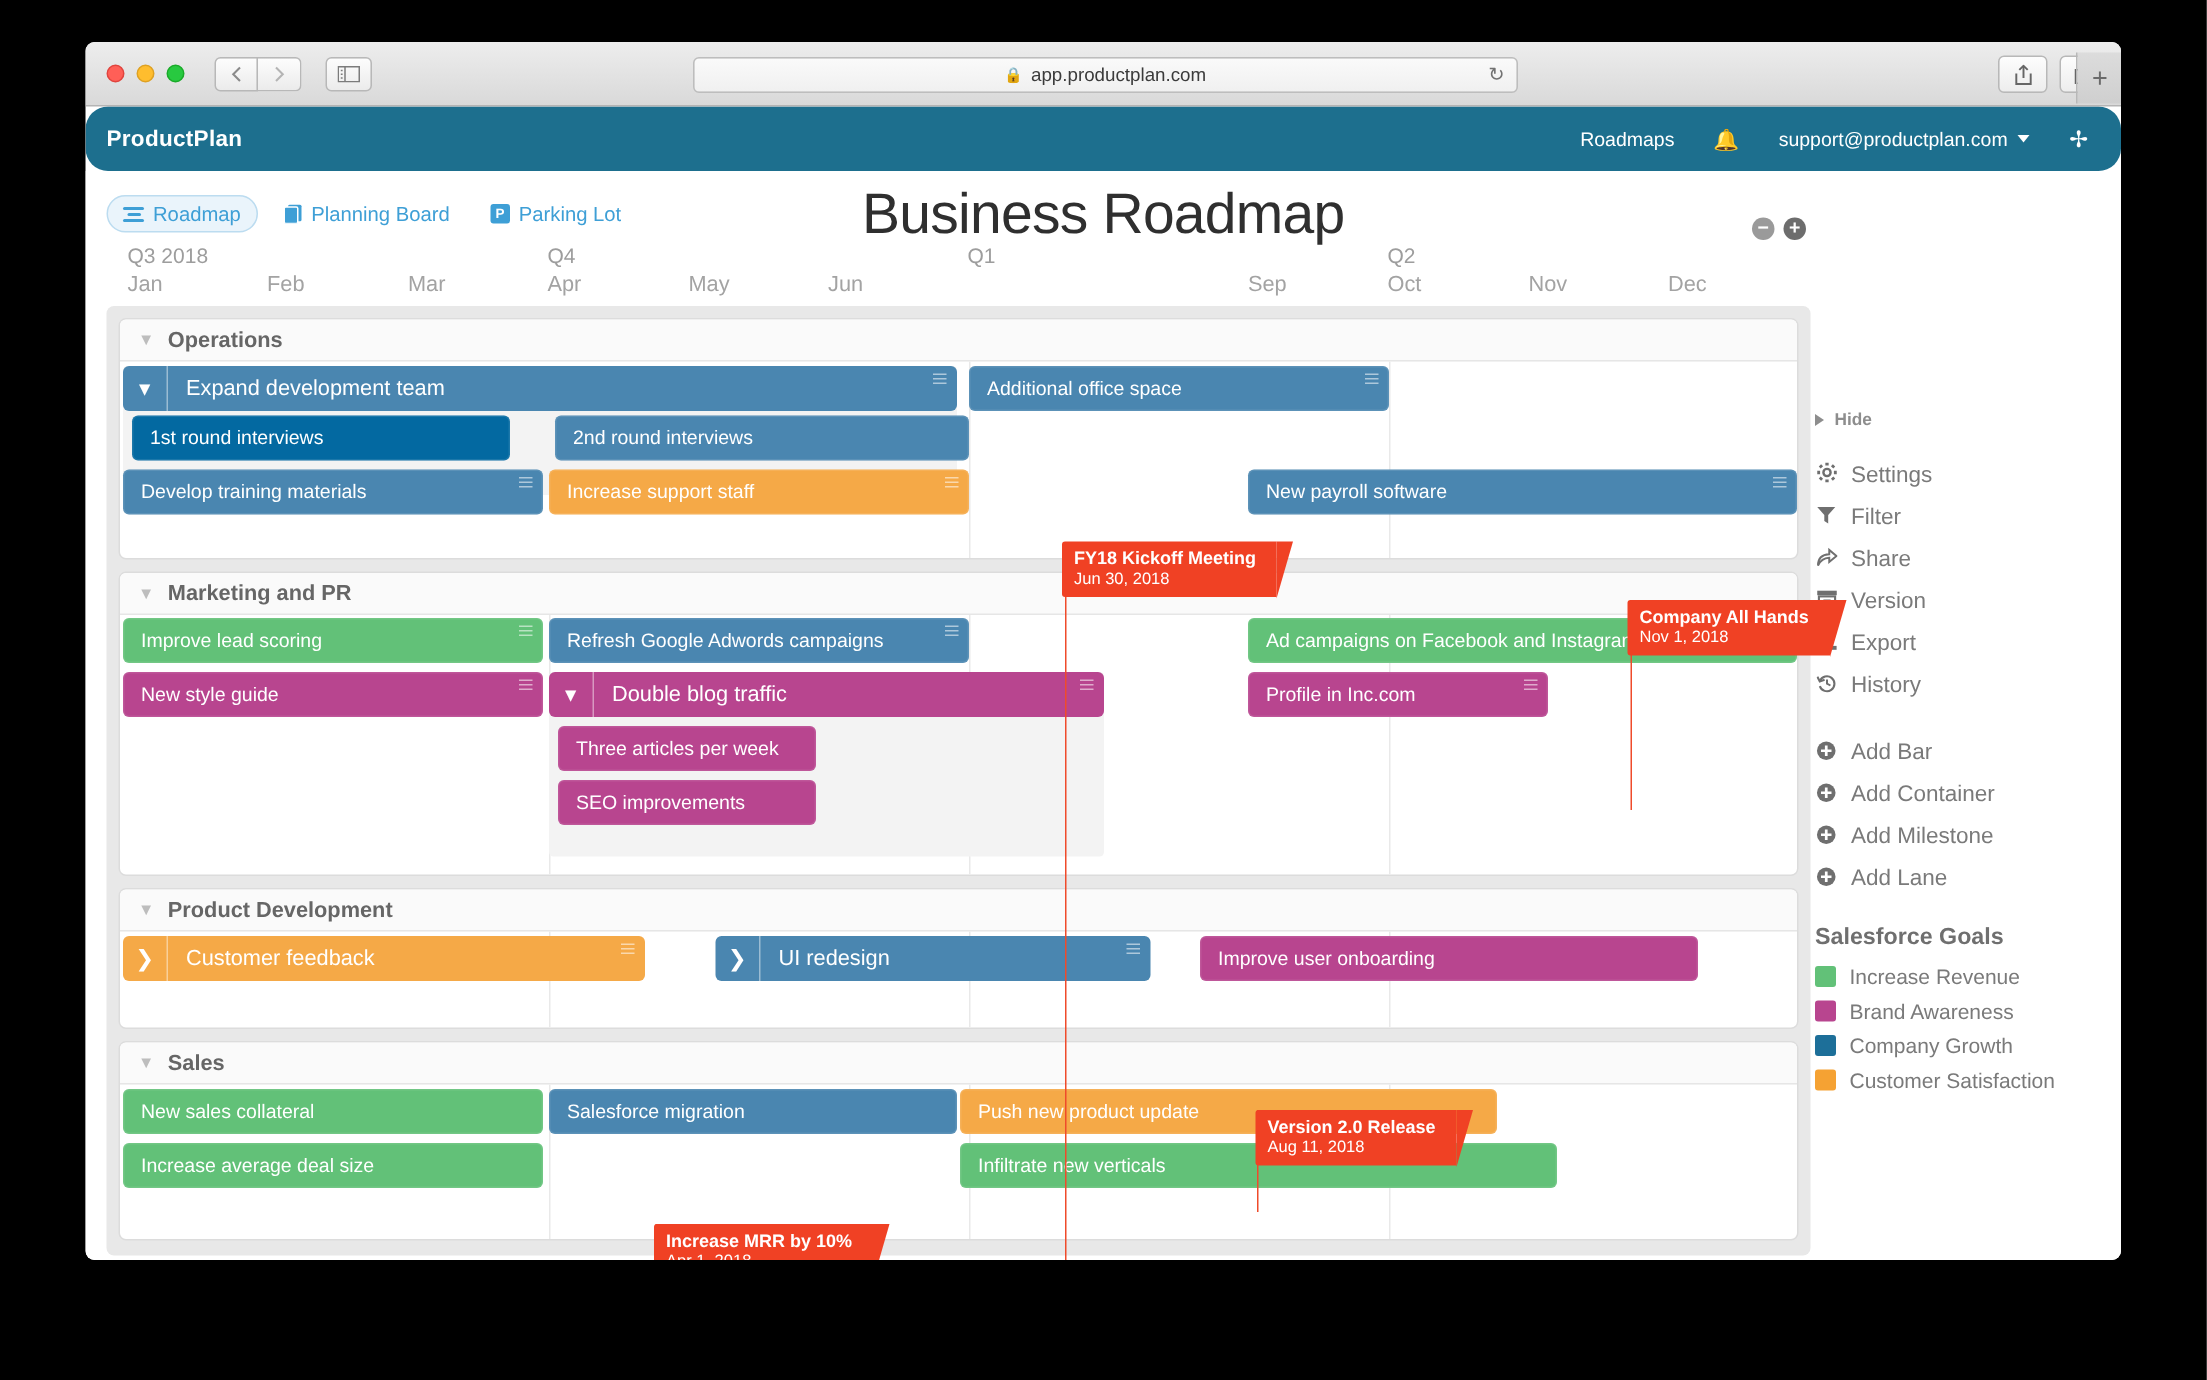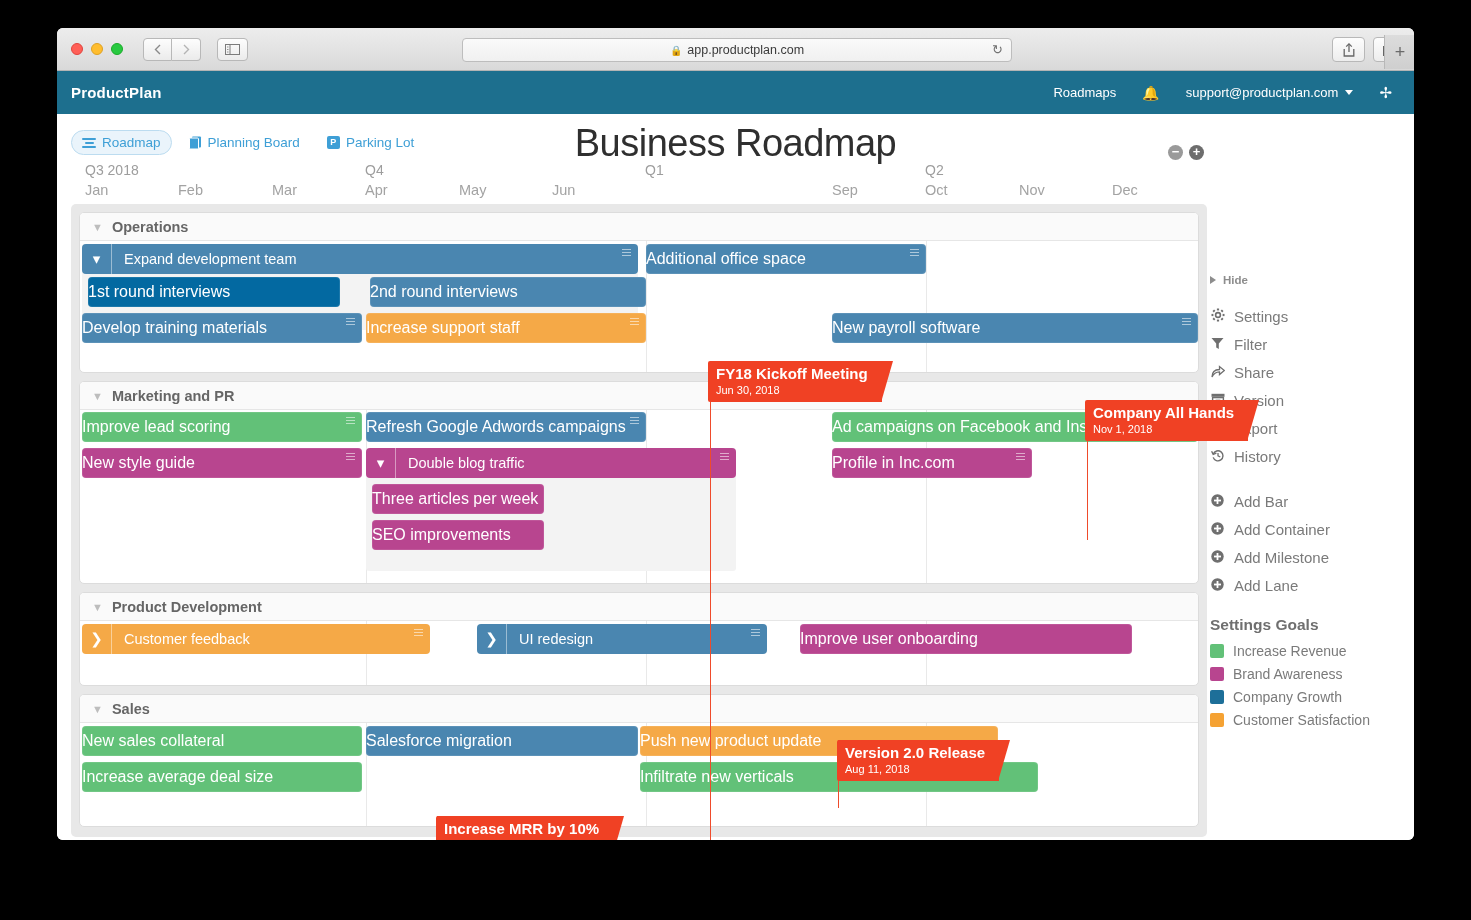--- a/index.html
+++ b/index.html
@@ -76,20 +76,21 @@
     color: #6a6a6a; font-size: 18px; font-weight: 300;
     position: absolute; right: -9px; top: -2px;
   }
 
   
   .appbar {
     height: 43px; background: #1d6f8e;
     display: flex; align-items: center;
     padding: 0 22px 0 14px;
     color: #fff;
+    border-radius: 15px;
   }
   .brand { font-size: 15px; font-weight: bold; letter-spacing: .2px; }
   .appbar-right { margin-left: auto; display: flex; align-items: center; gap: 26px; font-size: 13px; }
   .bell { font-size: 14px; }
   .useremail { display: flex; align-items: center; gap: 7px; }
   .caret-d { width:0;height:0;border-left:4px solid transparent;border-right:4px solid transparent;border-top:5px solid #fff; }
   .expandico { font-size: 15px; }
 
   
   .page { position: relative; height: 726px; background: #fff; }
@@ -157,22 +158,22 @@
   .chev { color: #bdbdbd; margin-right: 9px; font-size: 11px; }
   .lane-body { position: relative; }
 
   
   .qline { position: absolute; top: 0; bottom: 0; width: 1px; background: #e9e9e9; z-index: 0; }
 
   .bar {
     position: absolute;
     height: 30px; line-height: 30px;
     border-radius: 4px;
-    color: #fff; font-size: 16px;
-    padding-left: 0;
+    color: #fff; font-size: 13px;
+    padding-left: 12px;
     white-space: nowrap;
     overflow: hidden;
     z-index: 2;
     box-shadow: inset 0 0 0 1px rgba(255,255,255,0.10);
   }
   .bar .grip {
     position: absolute; right: 7px; top: 3px;
     width: 9px; opacity: .55;
   }
   .bar .grip i { display:block; height:1.5px; background:#fff; margin:1.5px 0; }
@@ -204,21 +205,21 @@
     padding: 4px 14px 4px 8px;
     border-radius: 2px 0 0 2px;
     line-height: 1.25;
   }
   .ms-flag:after {
     content: ""; position: absolute; right: -11px; top: 0;
     border-top: 0 solid transparent;
     border-bottom: 38px solid transparent;
     border-left: 11px solid #f04124;
   }
-  .ms-name { font-size: 15px; font-weight: bold; white-space: nowrap; }
+  .ms-name { font-size: 12px; font-weight: bold; white-space: nowrap; }
   .ms-date { font-size: 11px; white-space: nowrap; }
 
   
   .rside { position: absolute; right: 14px; top: 160px; width: 190px; }
   .hide-row { display: flex; align-items: center; gap: 7px; font-size: 11.5px; font-weight: bold; color: #8d8d8d; margin-bottom: 22px; }
   .hide-tri { width:0;height:0;border-top:4px solid transparent;border-bottom:4px solid transparent;border-left:6px solid #8d8d8d; }
   .rmenu-item { display: flex; align-items: center; gap: 9px; font-size: 15px; color: #7a7a7a; margin-bottom: 11px; }
   .rmenu-ico { width: 15px; text-align: center; font-size: 13px; color: #6f6f6f; }
   .rgap { height: 17px; }
   .goals-title { font-size: 15.5px; font-weight: bold; color: #6f6f6f; margin: 22px 0 9px; }
@@ -598,21 +599,21 @@
           </div>
           <div class="rmenu-item">
             <span class="rmenu-ico"><svg width="13" height="13" viewBox="0 0 13 13">
                 <circle cx="6.5" cy="6.5" r="6.2" fill="#6f6f6f"></circle>
                 <line x1="6.5" y1="3" x2="6.5" y2="10" stroke="#fff" stroke-width="1.8"></line>
                 <line x1="3" y1="6.5" x2="10" y2="6.5" stroke="#fff" stroke-width="1.8"></line>
               </svg></span>
             <span>Add Lane</span>
           </div>
         </div>
-      <div class="goals-title">Settings Goals</div>
+      <div class="goals-title">Salesforce Goals</div>
       <div id="rgoals">
           <div class="goal">
             <span class="swatch" style="background: rgb(98, 193, 120);"></span>
             <span>Increase Revenue</span>
           </div>
           <div class="goal">
             <span class="swatch" style="background: rgb(184, 69, 143);"></span>
             <span>Brand Awareness</span>
           </div>
           <div class="goal">

